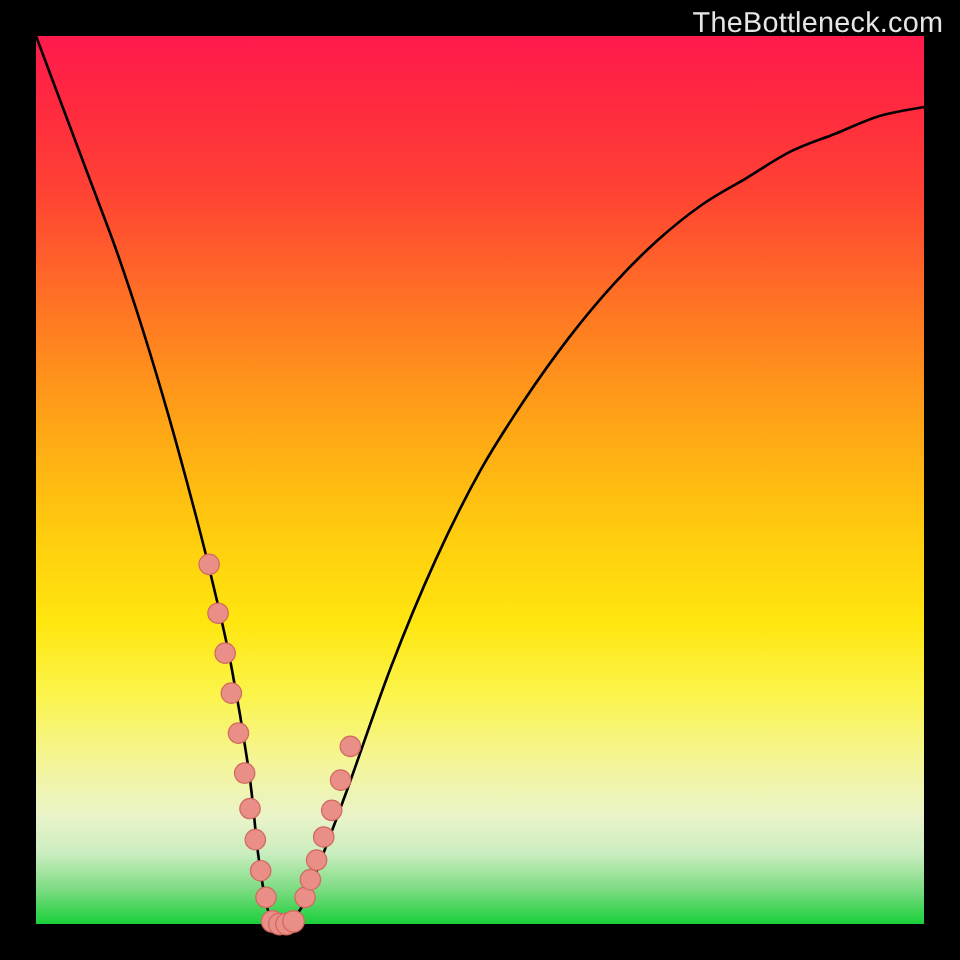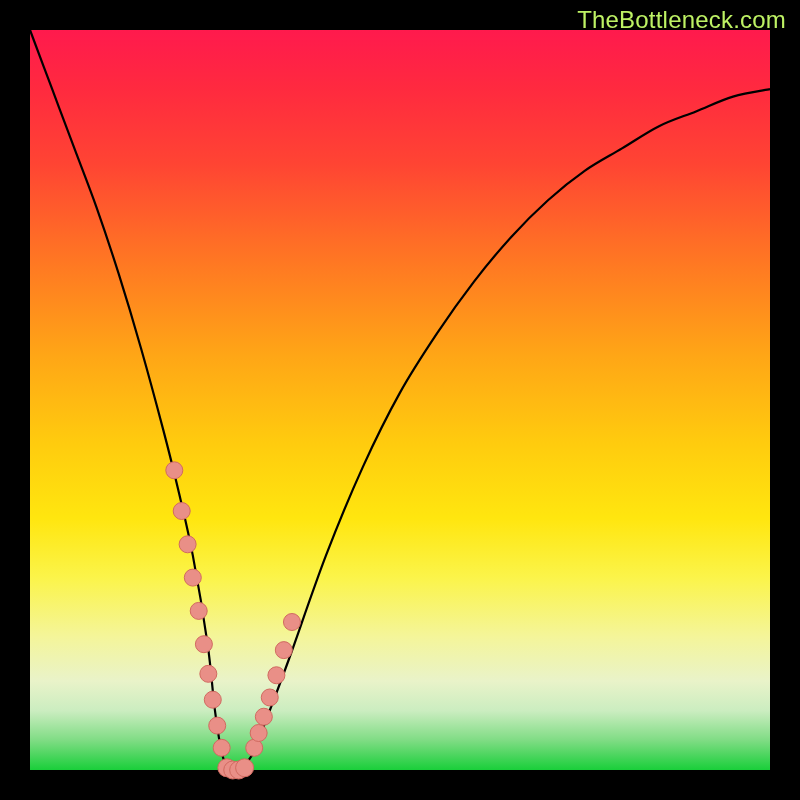--- a/index.html
+++ b/index.html
@@ -36,21 +36,21 @@
       #e9f3c9 88%,
       #cbedc0 92%,
       #7fdc84 96%,
       #19cf3a 100%
     );
   }
   .watermark {
     position: absolute;
     top: 6px;
     right: 14px;
-    color: #bef264;
+    color: #e5e5e5;
     font-size: 24px;
     font-weight: 500;
     letter-spacing: 0.2px;
     user-select: none;
   }
   svg.curve {
     position: absolute;
     left: 0; top: 0;
     width: 740px; height: 740px;
     overflow: visible;

